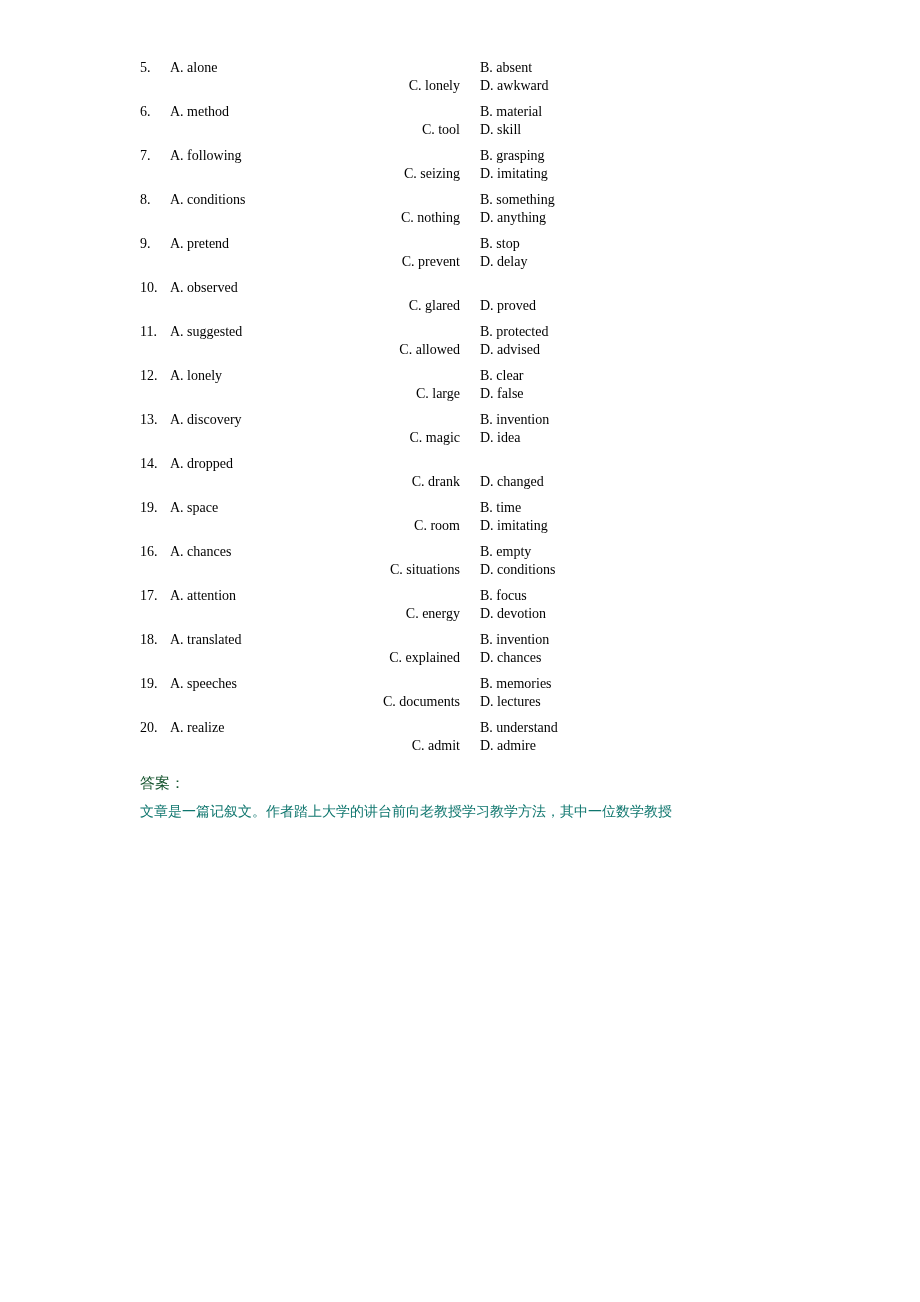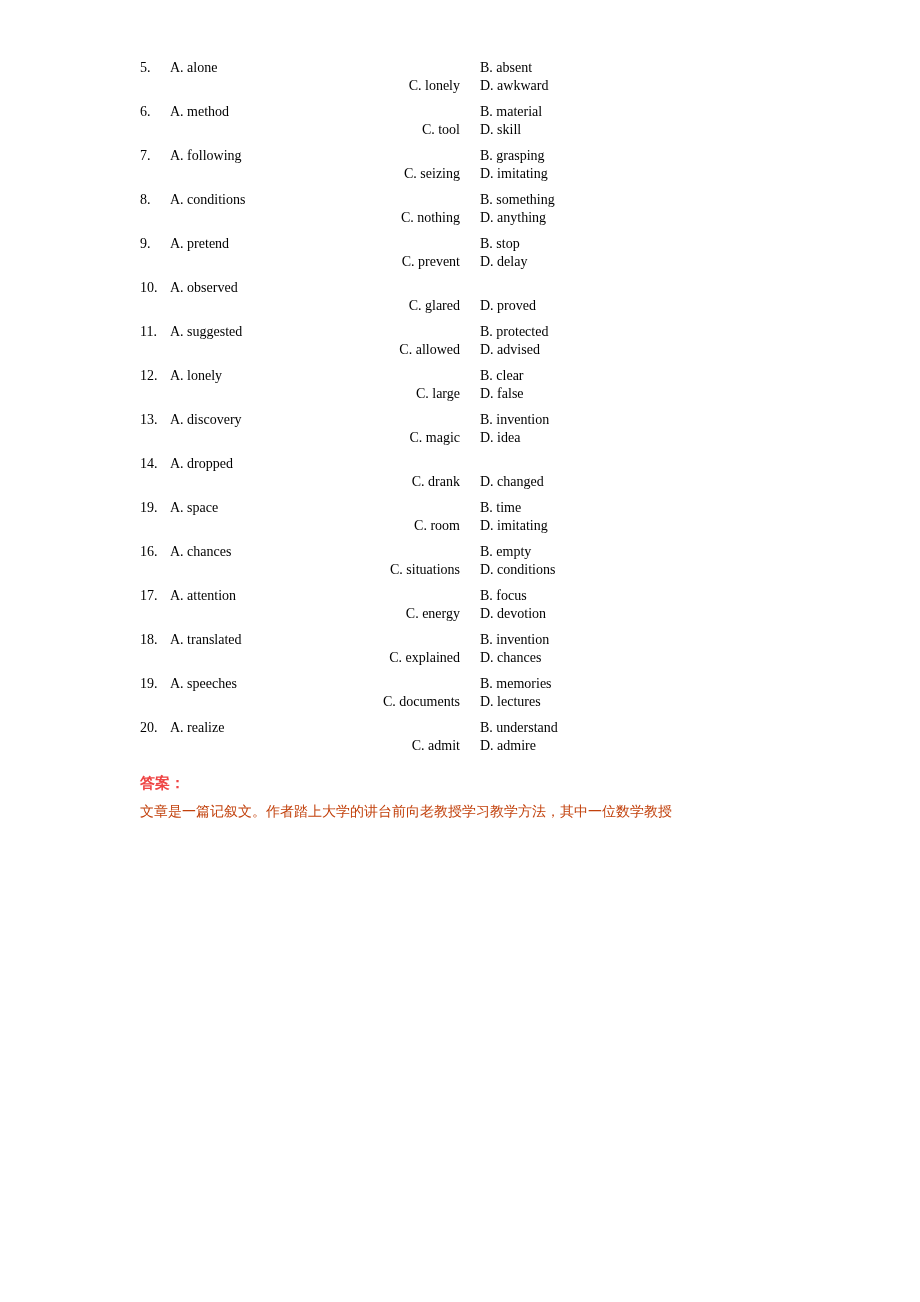--- a/index.html
+++ b/index.html
@@ -57,29 +57,29 @@
     .sub-col-right {
       width: 50%;
       display: flex;
       align-items: flex-start;
       padding-left: 20px;
     }
     .answer-section {
       margin-top: 20px;
     }
     .answer-label {
-      color: #ef4444;
+      color: #14532d;
       font-size: 15px;
-      font-weight: bold;
+      font-weight: normal;
       margin-bottom: 8px;
     }
     .answer-text {
       font-size: 14px;
       line-height: 1.6;
-      color: #c2410c;
+      color: #0f766e;
     }
   </style>
 </head>
 <body>
 
 <div class="questions-container">
 <div class="question-row">
       <div class="col-left">
         <span class="question-number">5. </span>
         <span class="option-text">A.  alone</span>

